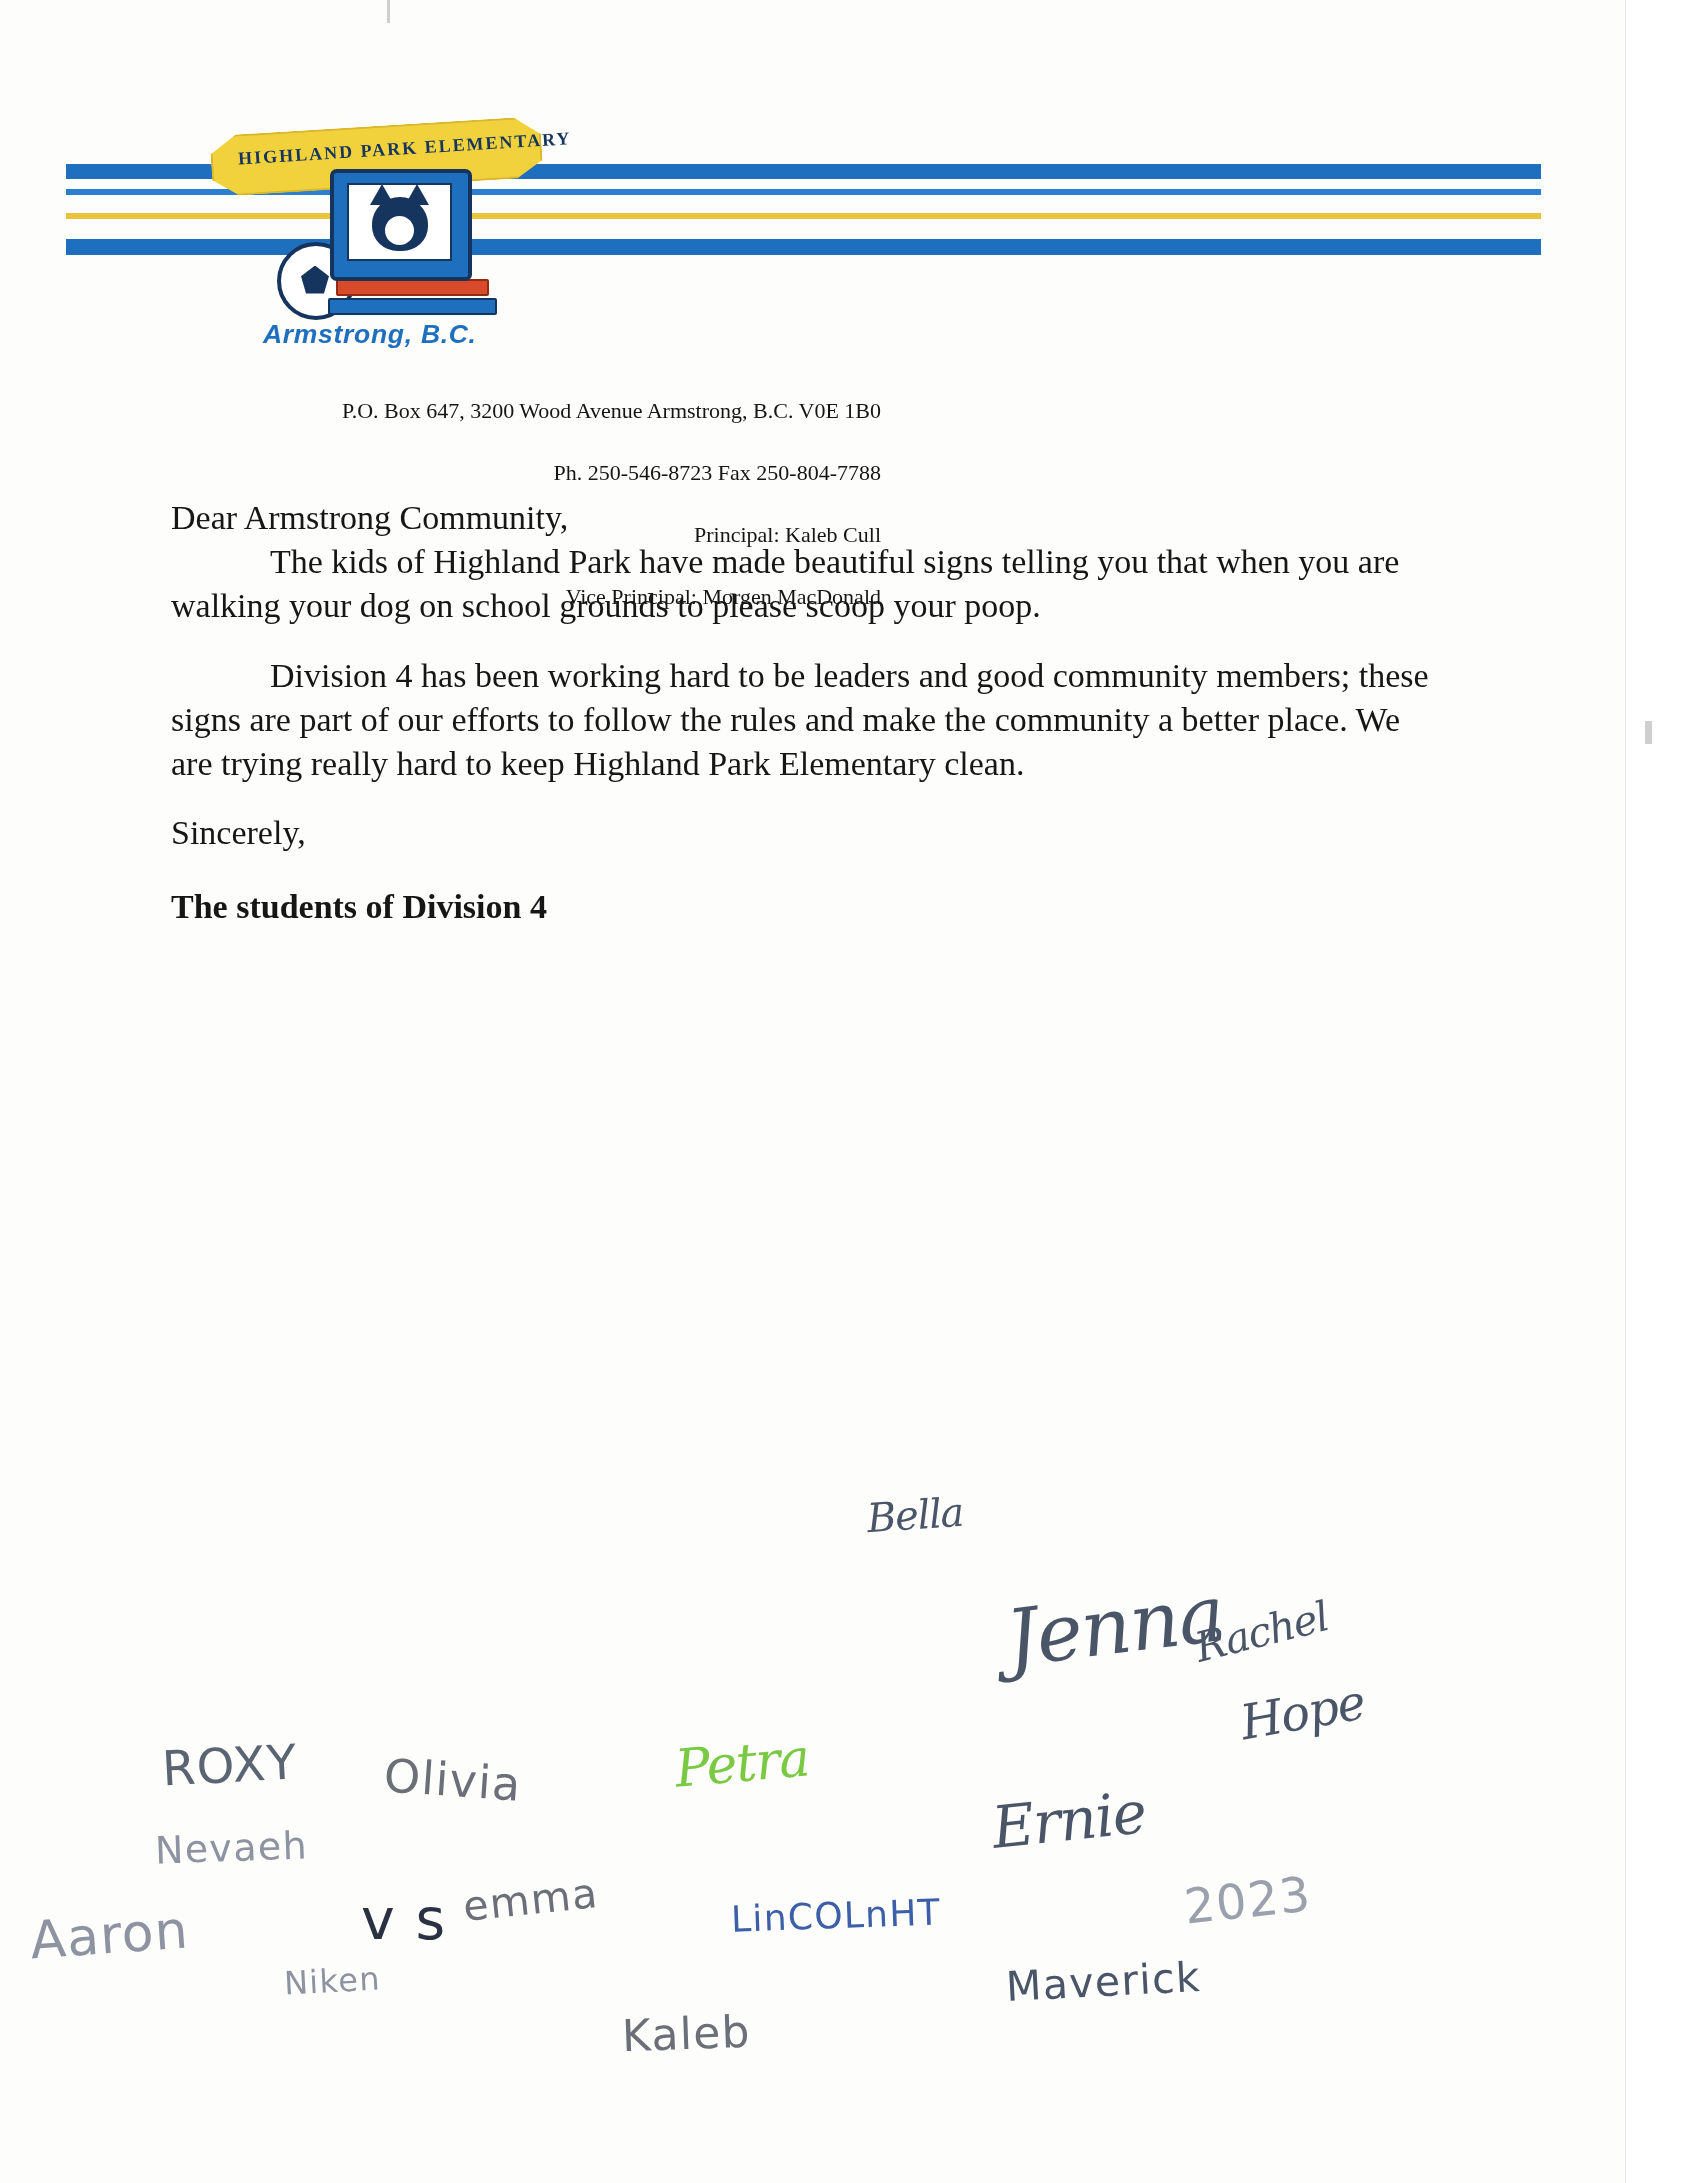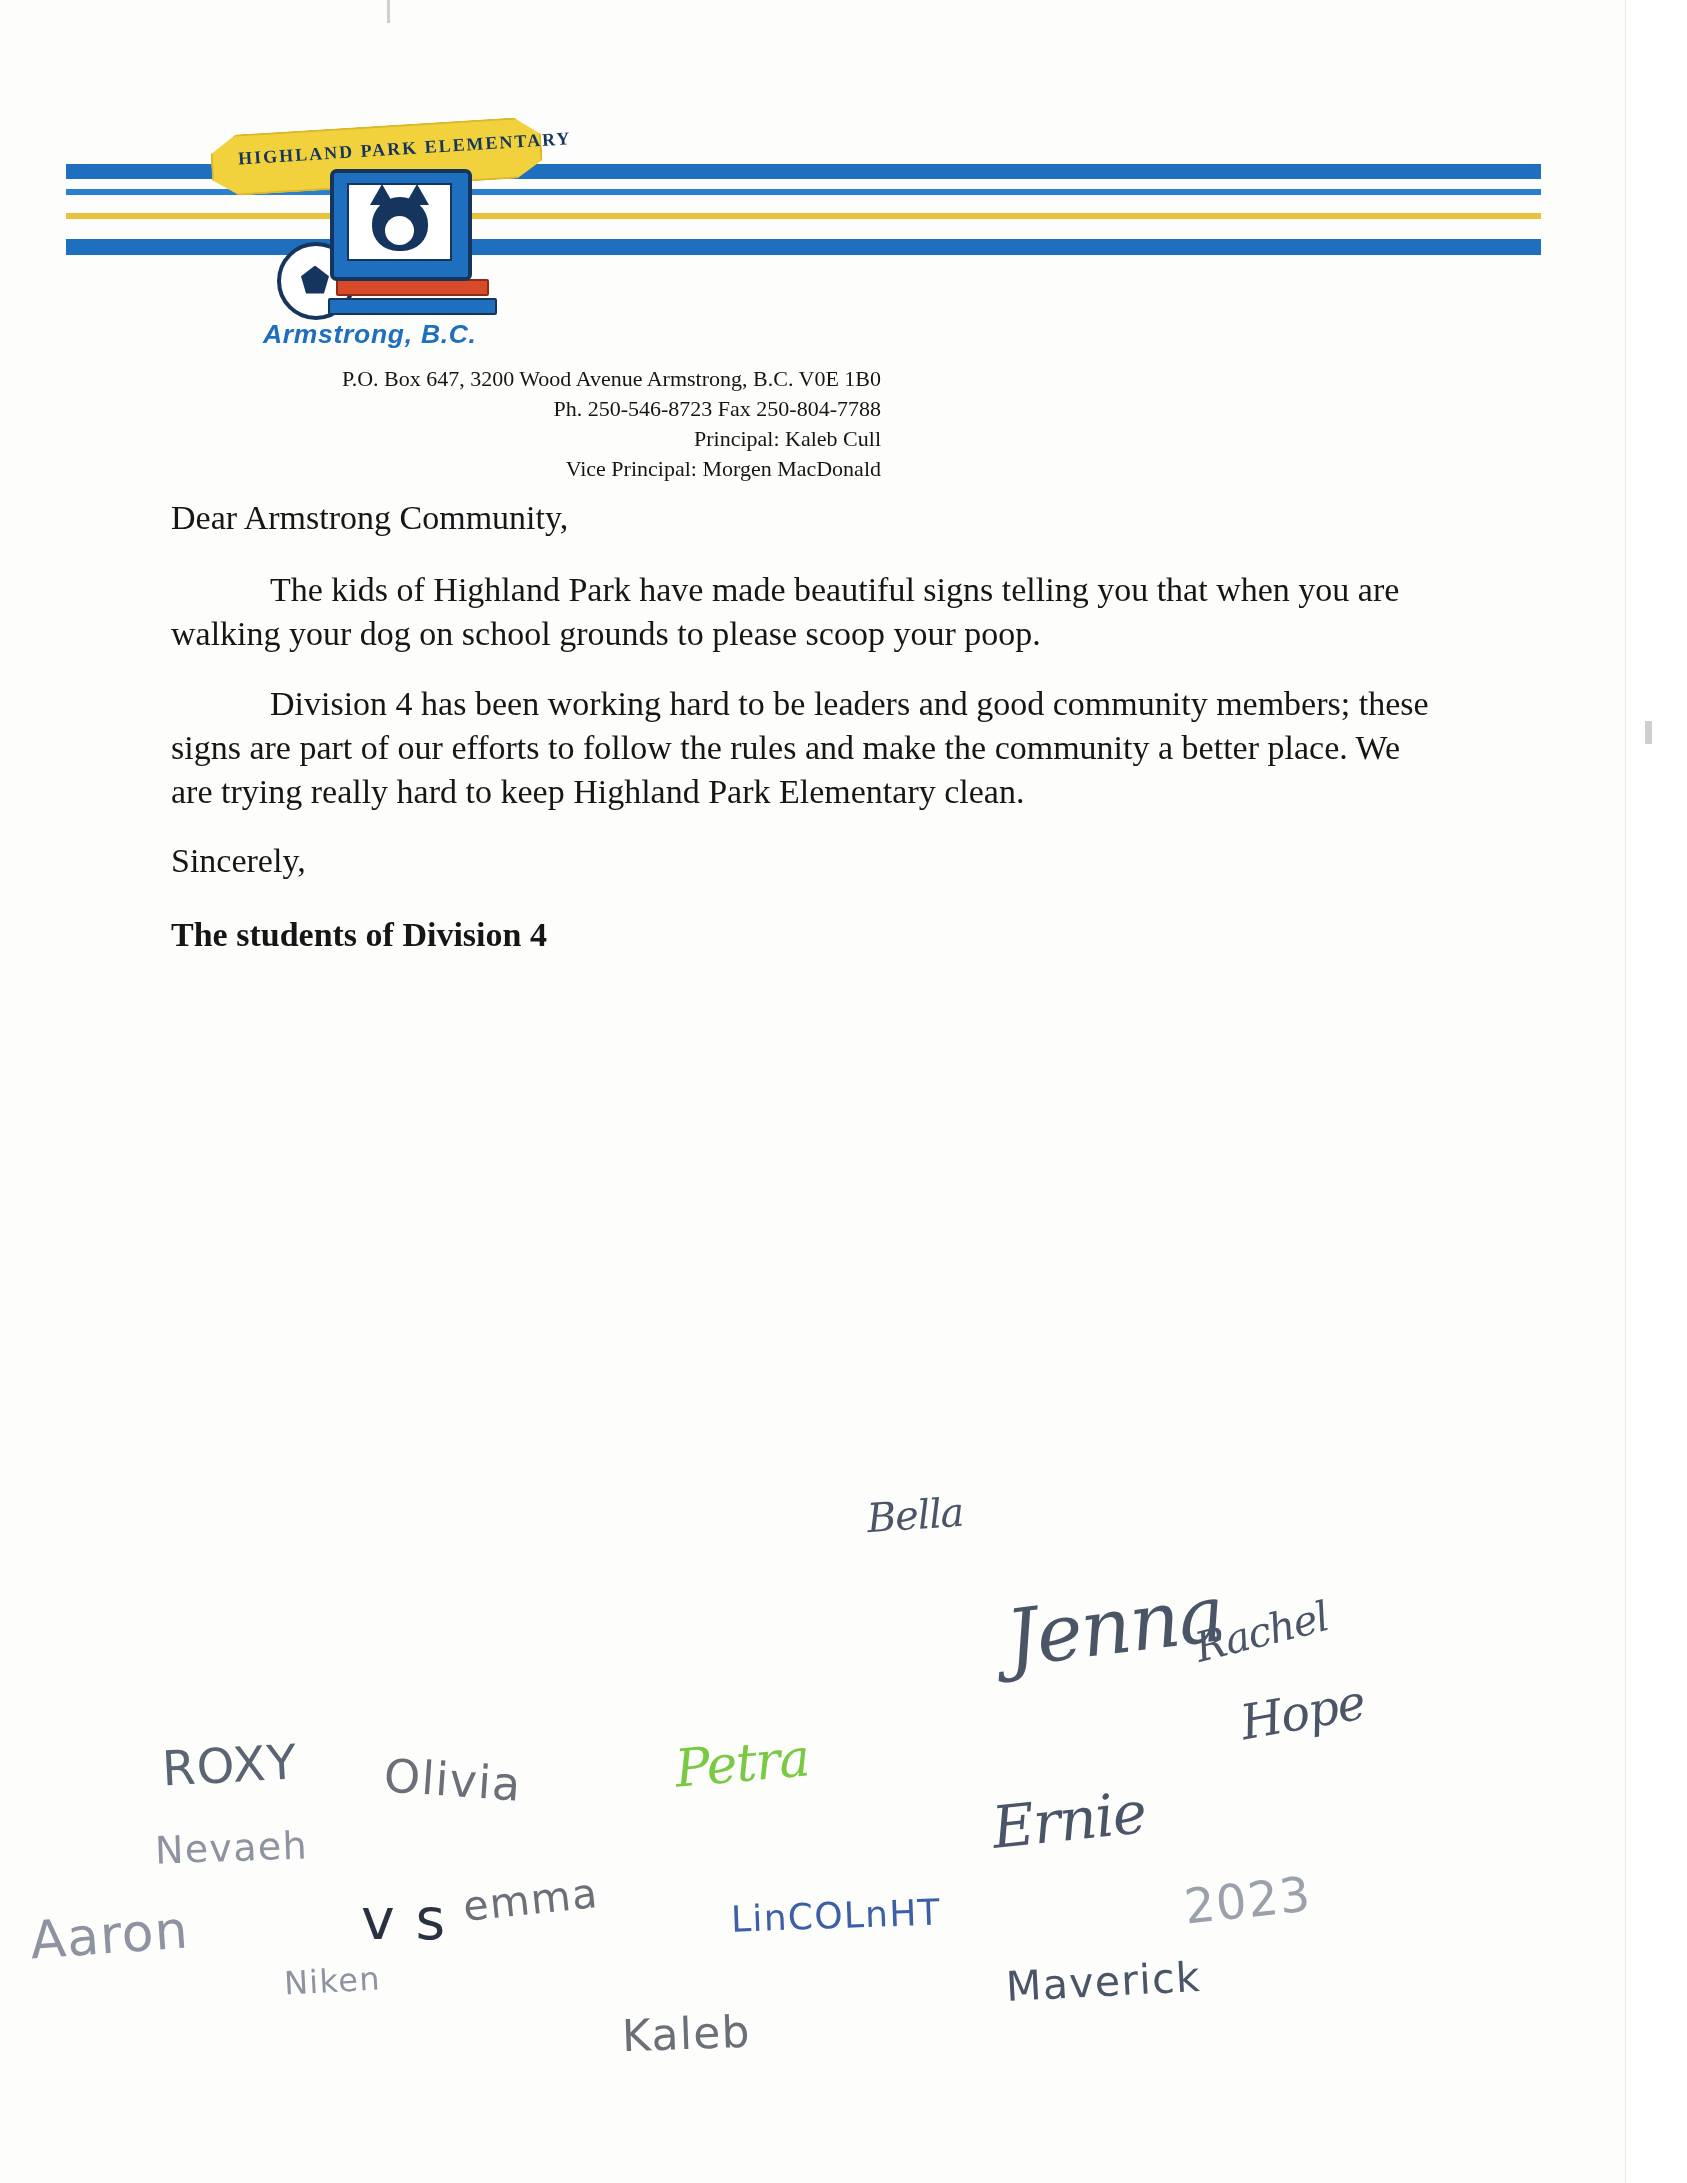--- a/index.html
+++ b/index.html
@@ -190,34 +190,34 @@
     position: absolute;
     right: 707px;
     top: 265px;
     text-align: right;
     font-family: "Liberation Serif", serif;
     font-size: 22px;
     line-height: 1.36;
     color: #151515;
     width: 794px;
   }
-  .address-block div { white-space: nowrap; }
+  .address-block div { white-space: nowrap; margin-top: 32px; }
 
   
   .body-text {
     position: absolute;
     left: 171px;
     top: 496px;
     width: 1270px;
     font-family: "Liberation Serif", serif;
     font-size: 34px;
     line-height: 1.30;
     color: #161616;
   }
-  .salutation { margin-bottom: 28px; }
+  .salutation { }
   .para {
     text-indent: 99px;
     margin-bottom: 25px;
   }
   .closing { margin-bottom: 30px; }
   .signer  { margin-bottom: 0; font-weight: bold; }
 
   
   .sig {
     position: absolute;

